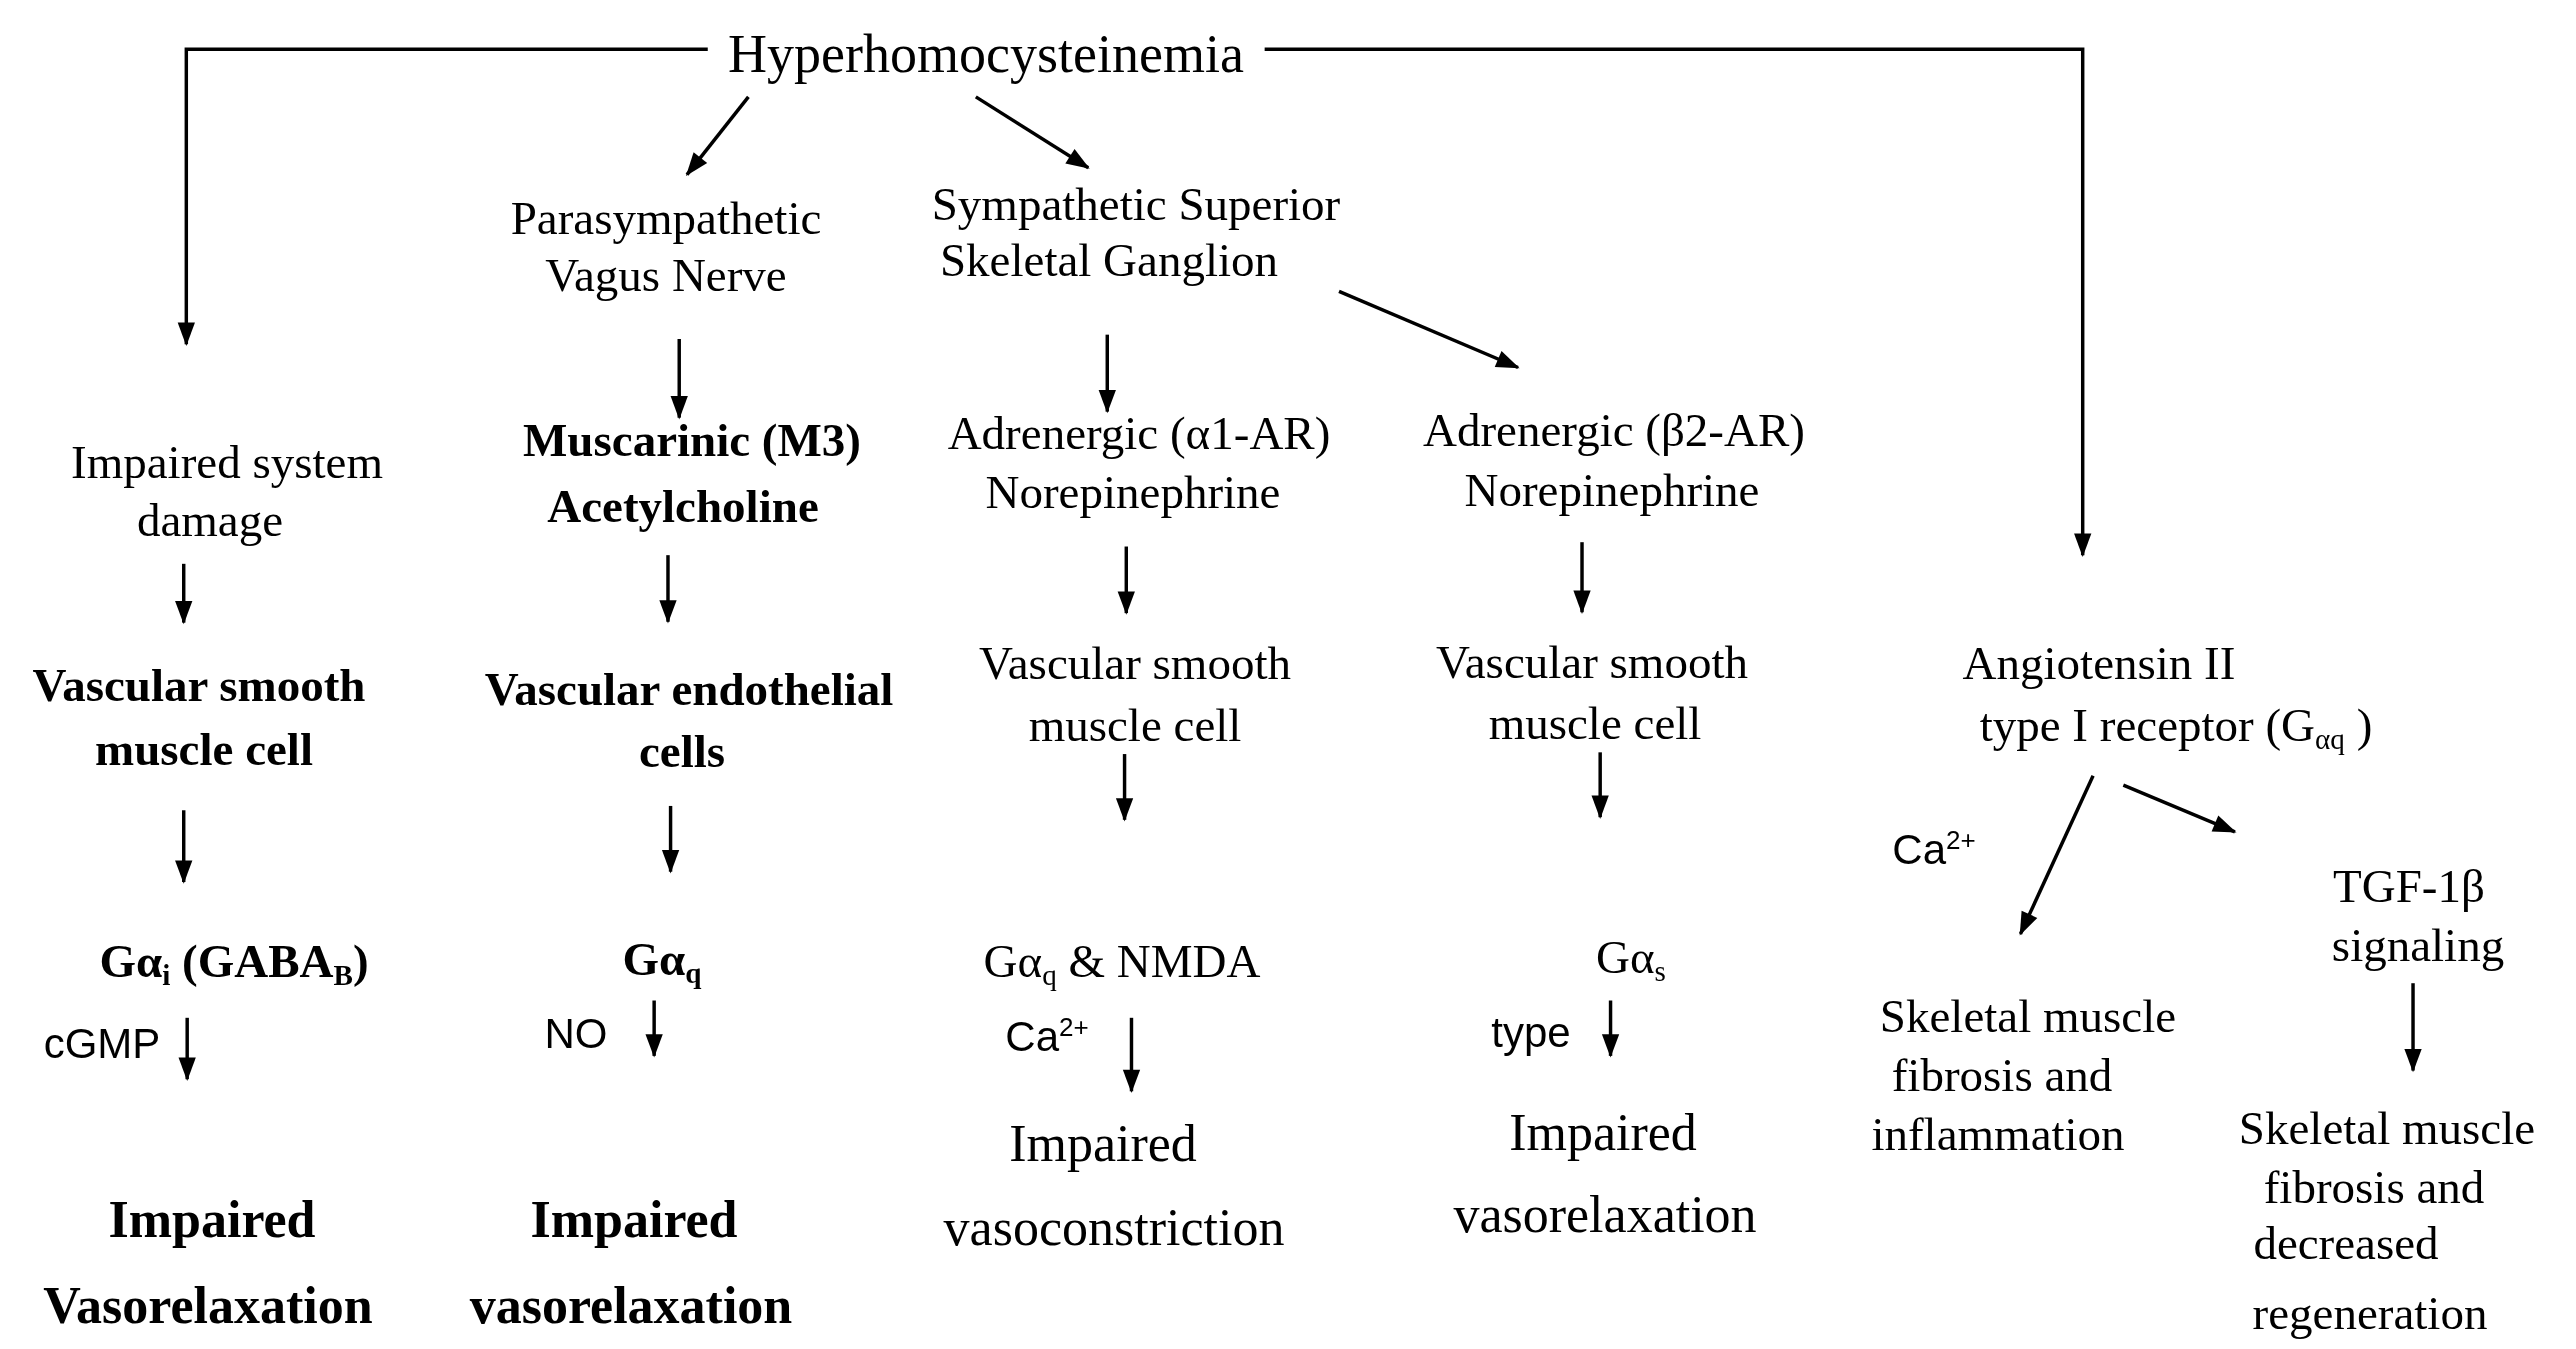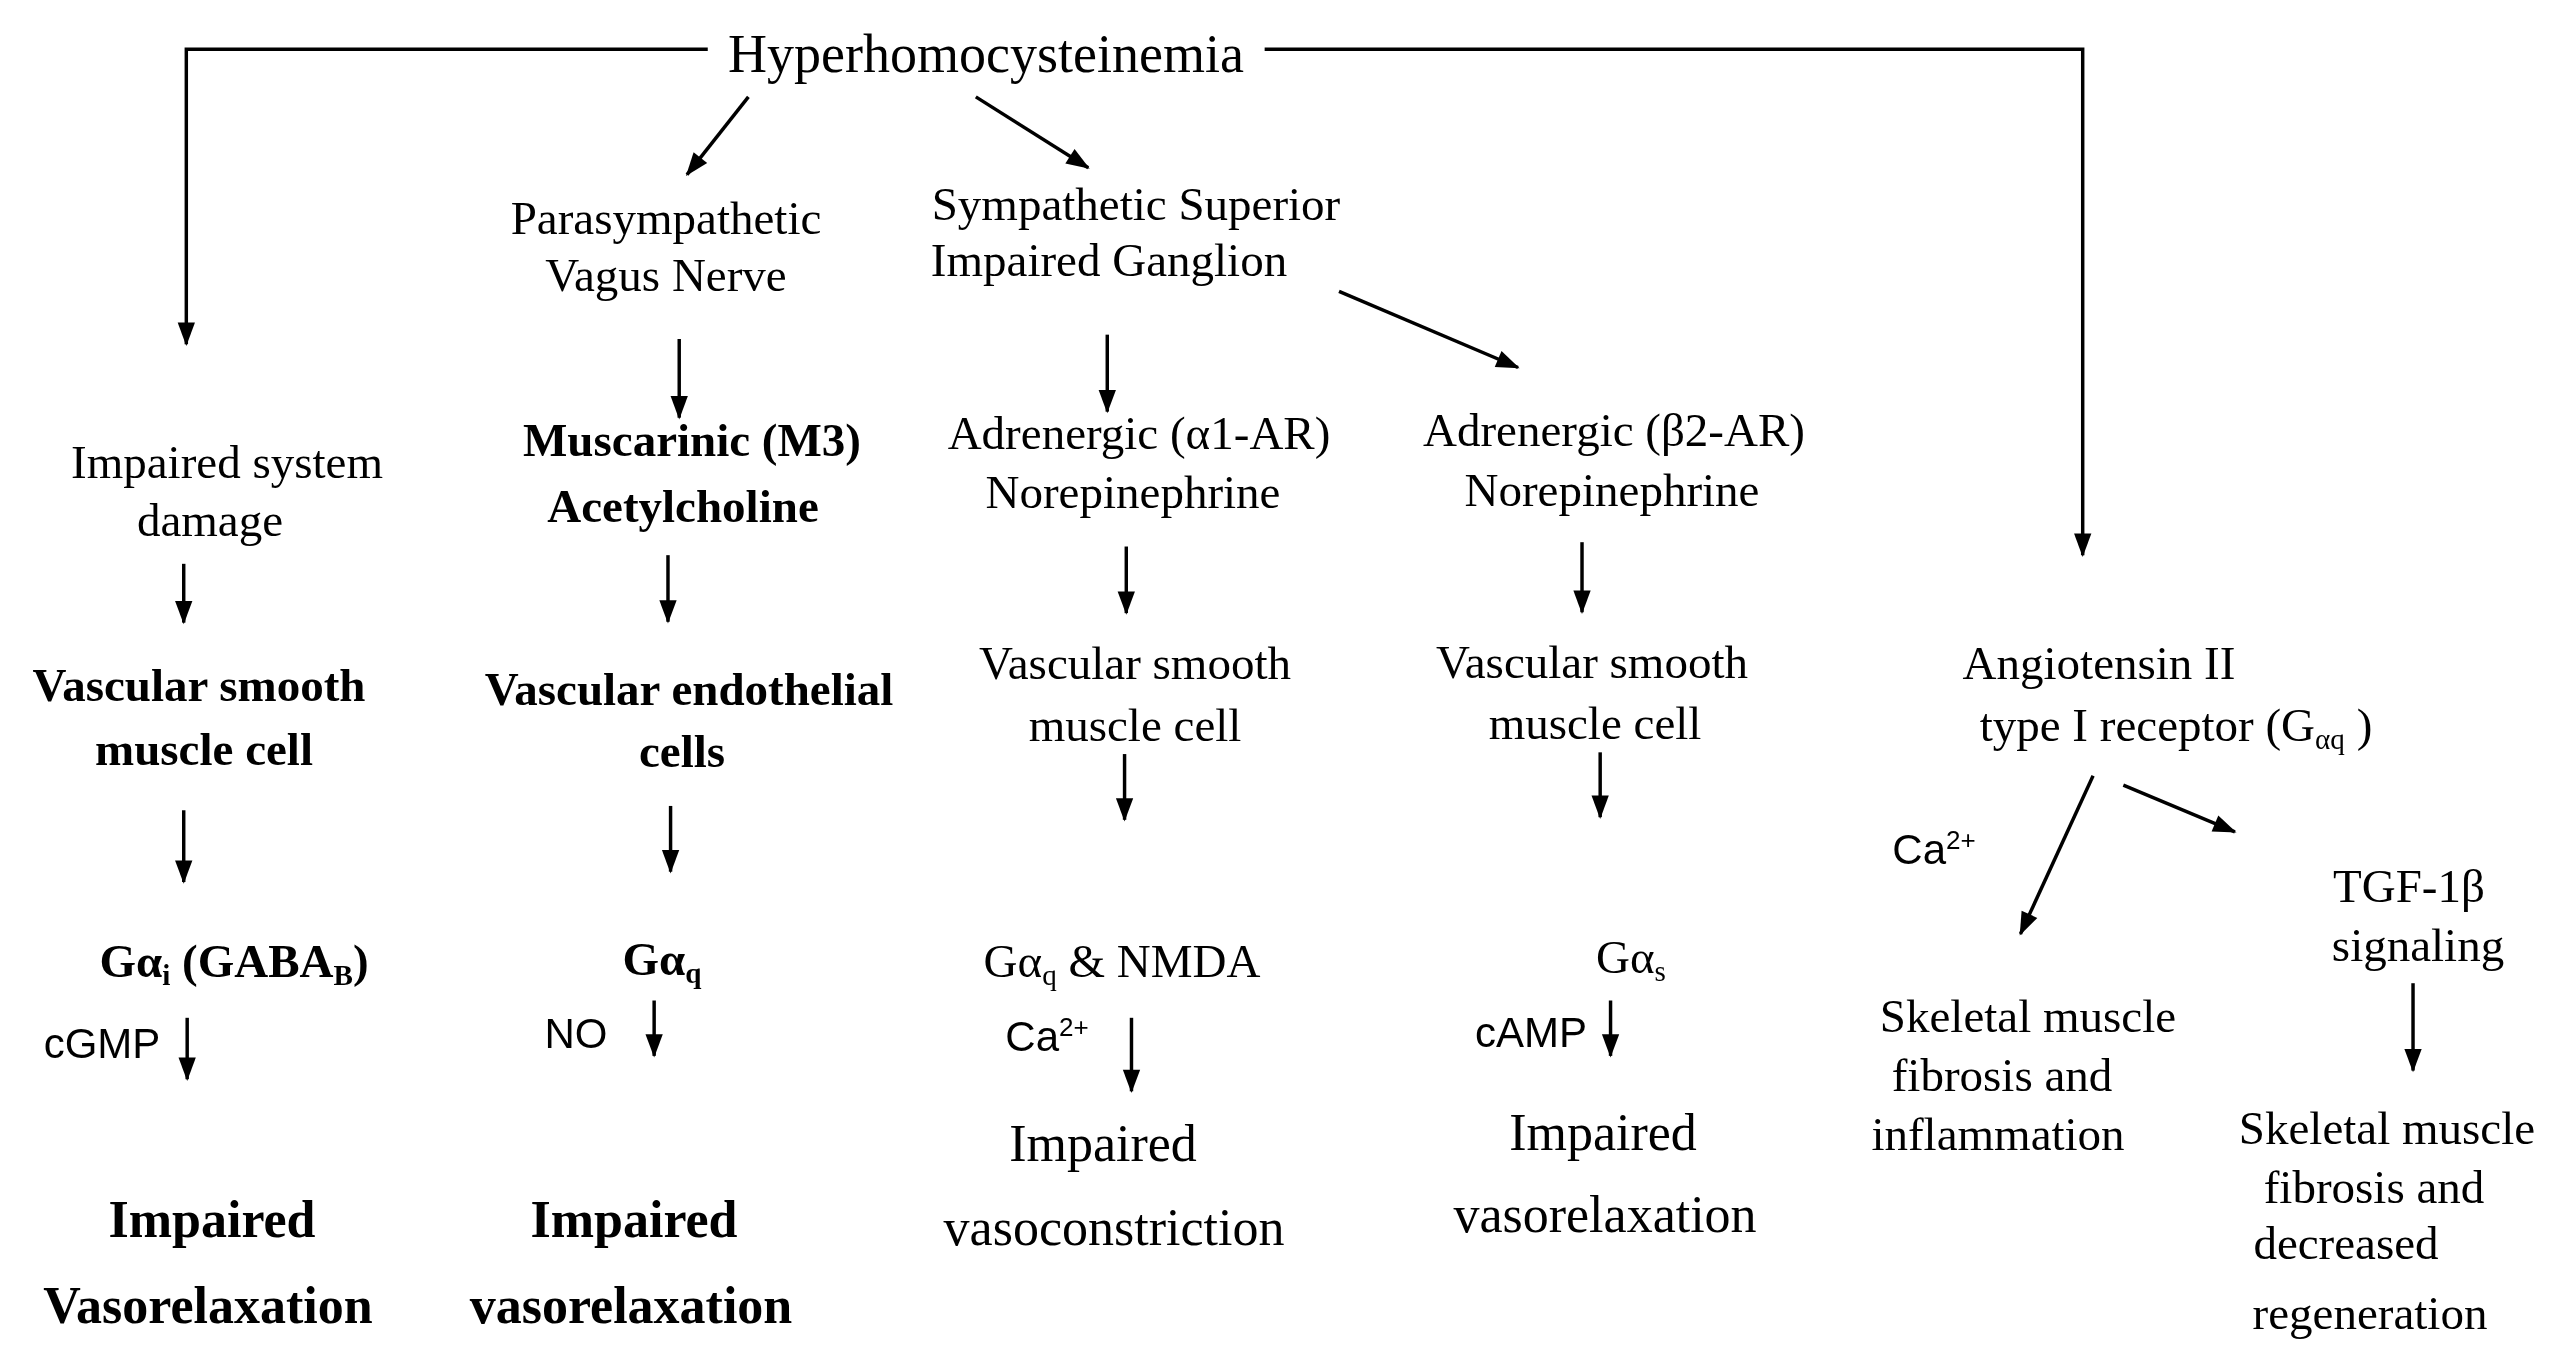--- a/index.html
+++ b/index.html
@@ -85,42 +85,42 @@
   <div class="t bold" style="left:689px;top:689px;"><span>Vascular endothelial</span></div>
   <div class="t bold" style="left:682px;top:751px;"><span>cells</span></div>
   <div class="t bold" style="left:662px;top:962px;">
     <span>Gα</span><span class="sb">q</span>
   </div>
   <div class="t sans bold" style="left:576px;top:1034px;"><span>NO</span></div>
   <div class="t big bold" style="left:634px;top:1220px;"><span>Impaired</span></div>
   <div class="t big bold" style="left:631px;top:1306px;"><span>vasorelaxation</span></div>
 
   <div class="t" style="left:1136px;top:204px;"><span>Sympathetic Superior</span></div>
-  <div class="t" style="left:1109px;top:260px;"><span>Impaired Ganglion</span></div>
+  <div class="t" style="left:1109px;top:260px;"><span>Skeletal Ganglion</span></div>
   <div class="t" style="left:1139px;top:433px;"><span>Adrenergic (α1-AR)</span></div>
   <div class="t" style="left:1133px;top:492px;"><span>Norepinephrine</span></div>
   <div class="t" style="left:1135px;top:663px;"><span>Vascular smooth</span></div>
   <div class="t" style="left:1135px;top:725px;"><span>muscle cell</span></div>
   <div class="t" style="left:1122px;top:964px;">
     <span>Gα</span><span class="sb">q</span><span> &amp; NMDA</span>
   </div>
   <div class="t sans" style="left:1047px;top:1036px;">
     <span>Ca</span><span class="sp">2+</span>
   </div>
   <div class="t big" style="left:1103px;top:1144px;"><span>Impaired</span></div>
   <div class="t big" style="left:1114px;top:1228px;"><span>vasoconstriction</span></div>
 
   <div class="t" style="left:1614px;top:430px;"><span>Adrenergic (β2-AR)</span></div>
   <div class="t" style="left:1612px;top:490px;"><span>Norepinephrine</span></div>
   <div class="t" style="left:1592px;top:662px;"><span>Vascular smooth</span></div>
   <div class="t" style="left:1595px;top:723px;"><span>muscle cell</span></div>
   <div class="t" style="left:1631px;top:960px;">
     <span>Gα</span><span class="sb">s</span>
   </div>
-  <div class="t sans" style="left:1531px;top:1033px;"><span>cAMP</span></div>
+  <div class="t sans" style="left:1531px;top:1033px;"><span>type</span></div>
   <div class="t big" style="left:1603px;top:1133px;"><span>Impaired</span></div>
   <div class="t big" style="left:1605px;top:1215px;"><span>vasorelaxation</span></div>
 
   <div class="t" style="left:2099px;top:663px;"><span>Angiotensin II</span></div>
   <div class="t" style="left:2176px;top:728px;">
     <span>type I receptor (G</span><span class="sb">αq</span><span> )</span>
   </div>
   <div class="t sans" style="left:1934px;top:849px;">
     <span>Ca</span><span class="sp">2+</span>
   </div>

